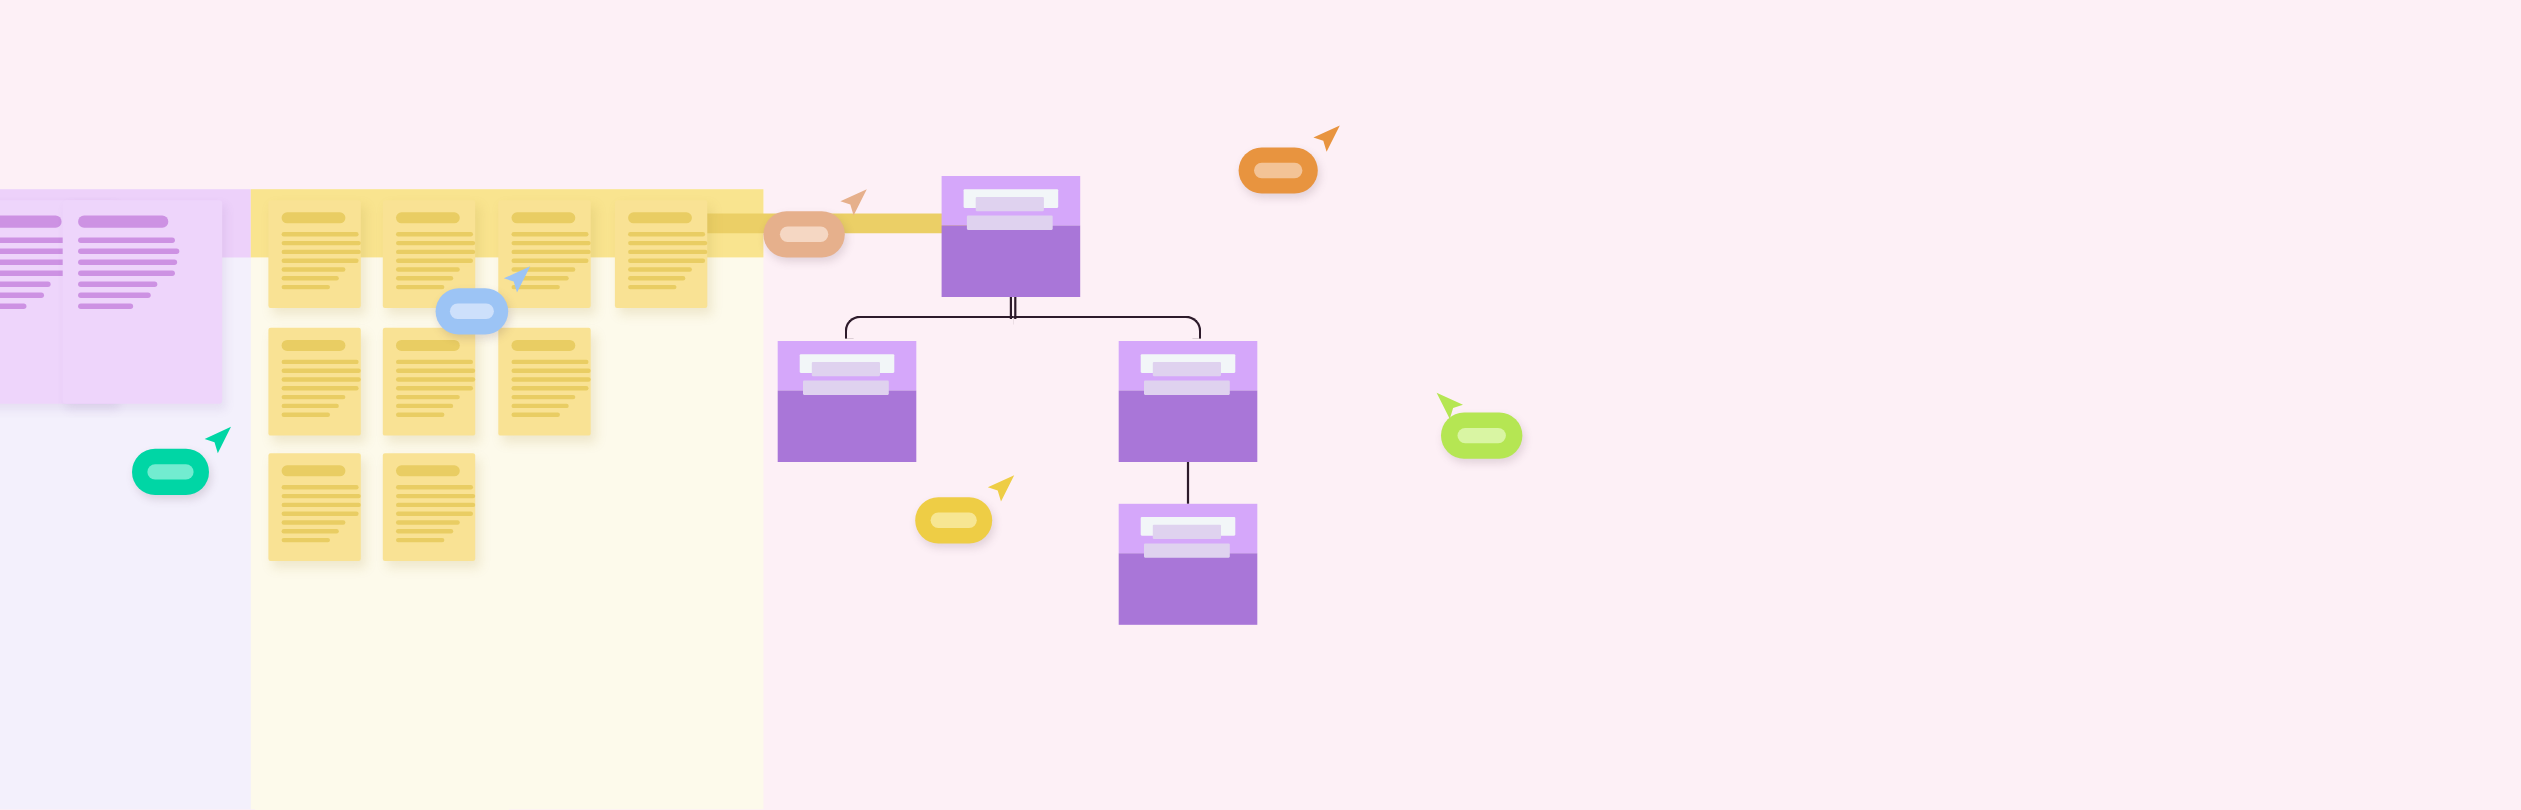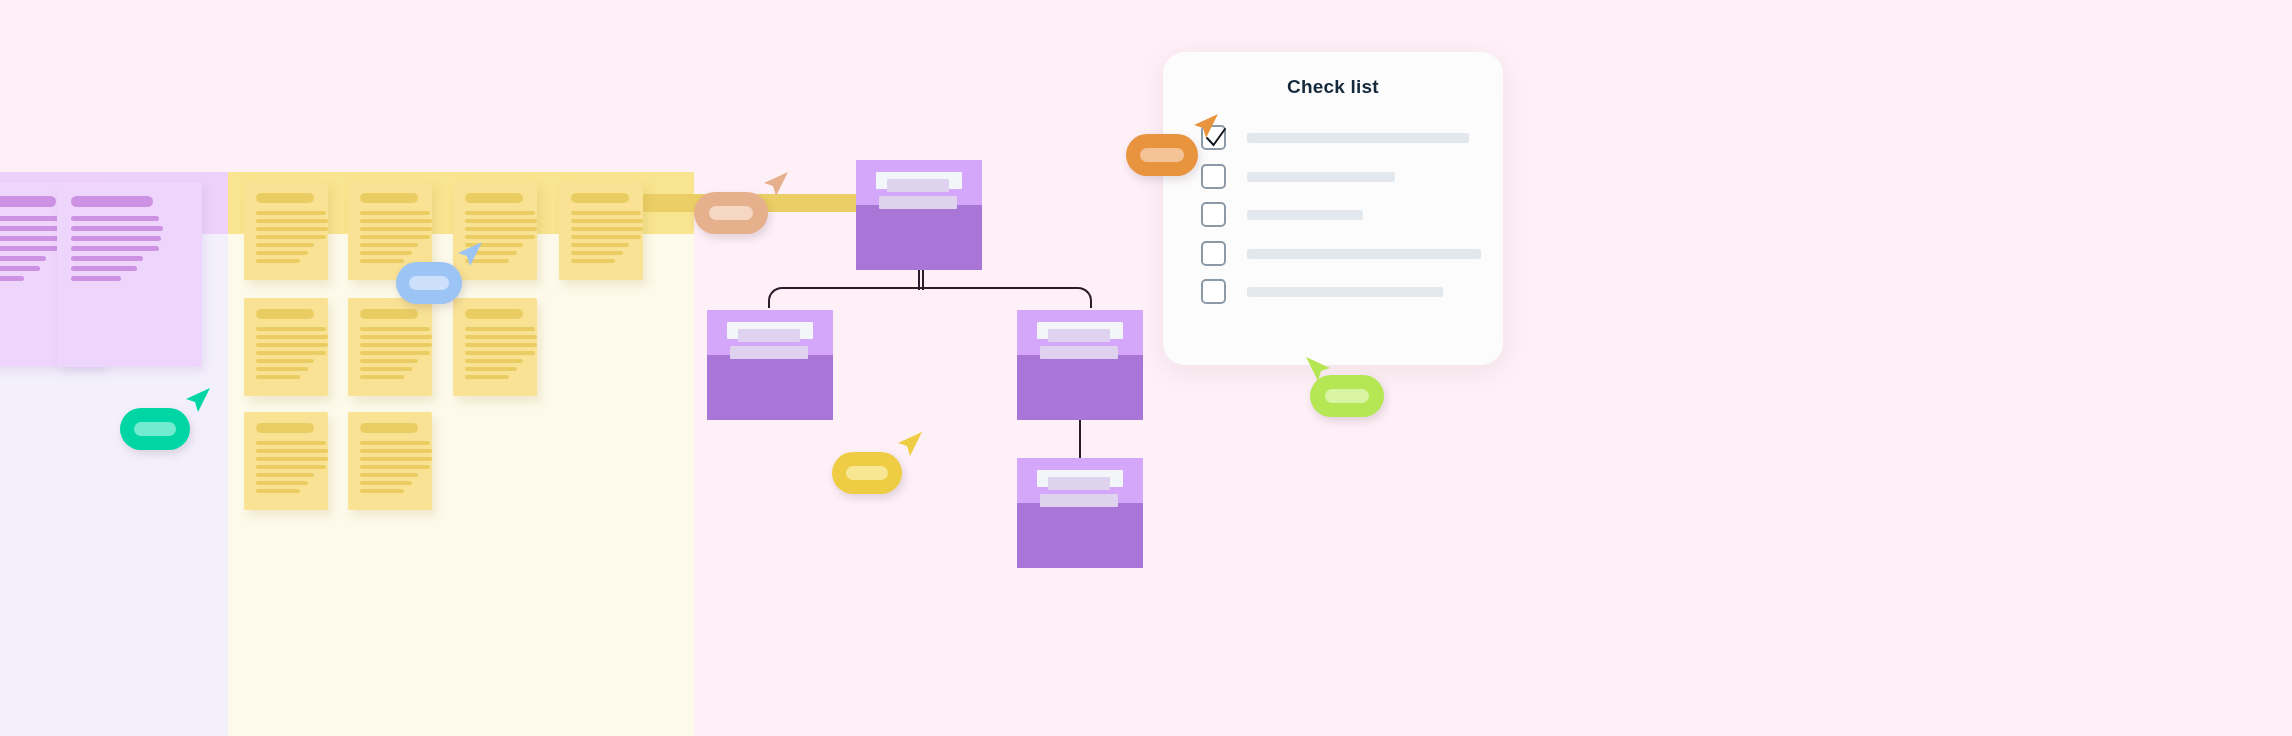--- a/index.html
+++ b/index.html
@@ -246,47 +246,20 @@
         <div class="top" style="height: 45px; background: rgb(213, 167, 250);">
           <div class="wbar" style="left: 20px; top: 12px; width: 86px; height: 17px; background: rgb(242, 246, 248);"></div>
         </div>
         <div class="bot" style="height: 65px; background: rgb(169, 118, 216);">
           <div class="lbar" style="left: 31px; top: 19px; width: 62px; height: 13px; background: rgb(223, 210, 239);"></div>
           <div class="lbar" style="left: 23px; top: 36px; width: 78px; height: 13px; background: rgb(223, 210, 239);"></div>
         </div>
       </div>
     </div>
 
-  <div id="checklist-card">
-    <div id="checklist-title">Check list</div>
-    <div id="checklist-rows">
-        <div class="ck-row" style="top: 73px;">
-          <div class="ck-box" style="border-color: rgb(140, 154, 168);"><svg width="25" height="25" viewBox="0 0 25 25">
-              <path d="M4 11 L10.5 18 L22 2" stroke="#11161c" stroke-width="2" fill="none" stroke-linecap="round"></path>
-            </svg></div>
-          <div class="ck-line" style="top: 8px; width: 222px; background: rgb(226, 232, 238);"></div>
-        </div>
-        <div class="ck-row" style="top: 111.5px;">
-          <div class="ck-box" style="border-color: rgb(140, 154, 168);"></div>
-          <div class="ck-line" style="top: 8px; width: 148px; background: rgb(226, 232, 238);"></div>
-        </div>
-        <div class="ck-row" style="top: 150px;">
-          <div class="ck-box" style="border-color: rgb(140, 154, 168);"></div>
-          <div class="ck-line" style="top: 8px; width: 116px; background: rgb(226, 232, 238);"></div>
-        </div>
-        <div class="ck-row" style="top: 188.5px;">
-          <div class="ck-box" style="border-color: rgb(140, 154, 168);"></div>
-          <div class="ck-line" style="top: 8px; width: 234px; background: rgb(226, 232, 238);"></div>
-        </div>
-        <div class="ck-row" style="top: 227px;">
-          <div class="ck-box" style="border-color: rgb(140, 154, 168);"></div>
-          <div class="ck-line" style="top: 8px; width: 196px; background: rgb(226, 232, 238);"></div>
-        </div>
-      </div>
-  </div>
 
   <div id="cursor-layer">
       <div class="cursor" style="left: 120px; top: 408px; width: 110px; height: 72px;">
         <svg width="34" height="34" viewBox="0 0 34 34" style="left: 62px; top: -22px;">
           <path d="M28 2 L4 13 L13 16 L16 26 Z" fill="#00d6a5"></path>
         </svg>
         <div class="pill" style="left: 0px; top: 0px; width: 70px; height: 42px; background: rgb(0, 214, 165);">
           <div class="inner" style="left: 14px; top: 13.86px; width: 42px; height: 13.86px; background: rgb(114, 236, 208);"></div>
         </div>
       </div>

